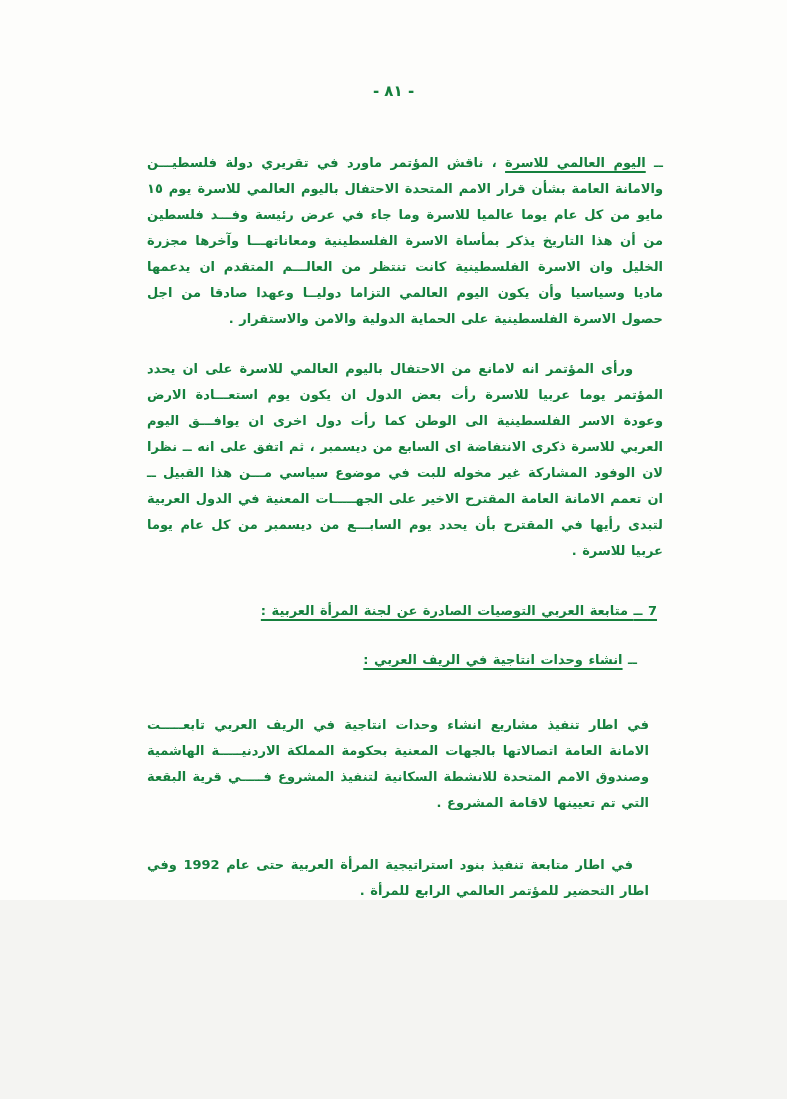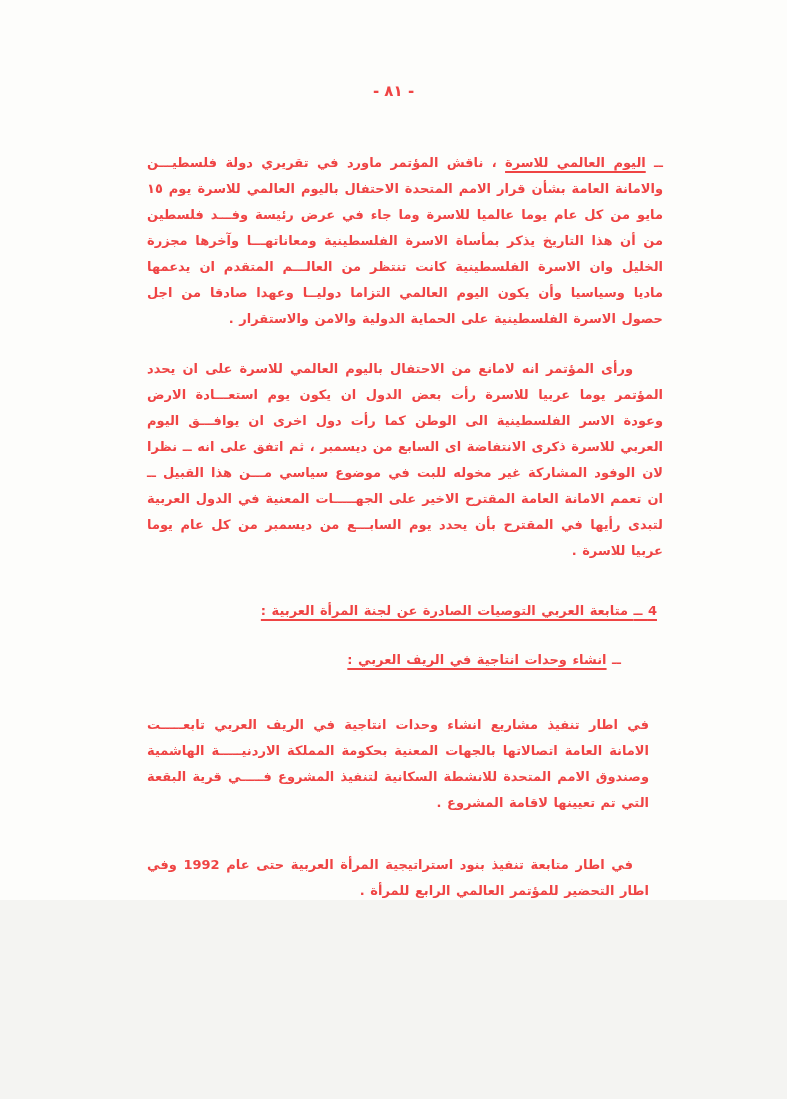--- a/index.html
+++ b/index.html
@@ -7,21 +7,21 @@
     width: 787px;
     height: 1099px;
     background: #f4f4f2;
     font-family: "DejaVu Sans", sans-serif;
   }
   .page {
     position: relative;
     width: 787px;
     height: 900px;
     background: #fdfdfb;
-    color: #ef4444;
+    color: #15803d;
     direction: rtl;
     overflow: hidden;
   }
   .page-number {
     position: absolute;
     top: 82px;
     left: 0;
     right: 0;
     text-align: center;
     font-size: 15px;
@@ -47,21 +47,21 @@
   }
   .indent-first { text-indent: 30px; }
   .dash { white-space: nowrap; }
   .section-heading {
     margin-top: 34px;
     margin-bottom: 20px;
     margin-right: 6px;
     text-align: right;
   }
   .bullet-heading {
-    margin-right: 42px;
+    margin-right: 26px;
     padding-right: 28px;
     text-indent: -28px;
     margin-bottom: 14px;
     text-align: right;
     line-height: 32px;
   }
   .bullet-body {
     margin-right: 14px;
     margin-bottom: 30px;
     margin-top: 36px;
@@ -82,21 +82,21 @@
       <span class="underlined">اليوم العالمي للاسرة</span>
       <span>،  ناقش المؤتمر ماورد في تقريري دولة فلسطيـــن والامانة العامة بشأن قرار الامم المتحدة الاحتفال باليوم العالمي للاسرة يوم ١٥ مايو من كل عام يوما عالميا للاسرة وما جاء في عرض رئيسة وفـــد فلسطين من أن هذا التاريخ يذكر بمأساة الاسرة الفلسطينية ومعاناتهـــا وآخرها مجزرة الخليل وان الاسرة الفلسطينية كانت تنتظر من العالـــم المتقدم ان يدعمها ماديا وسياسيا وأن يكون اليوم العالمي التزاما دوليــا وعهدا صادقا من اجل حصول الاسرة الفلسطينية على الحماية الدولية والامن والاستقرار .</span>
     </div>
 
     <div class="para indent-first">
       <span>ورأى المؤتمر انه لامانع من الاحتفال باليوم العالمي للاسرة على ان يحدد المؤتمر يوما عربيا للاسرة رأت بعض الدول ان يكون يوم استعـــادة الارض وعودة الاسر الفلسطينية الى الوطن كما رأت دول اخرى ان يوافـــق اليوم العربي للاسرة ذكرى الانتفاضة اى السابع من ديسمبر ، ثم اتفق على انه ــ نظرا لان الوفود المشاركة غير مخوله للبت في موضوع سياسي مـــن هذا القبيل ــ ان تعمم الامانة العامة المقترح الاخير على الجهـــــات المعنية في الدول العربية لتبدى رأيها في المقترح بأن يحدد يوم السابـــع من ديسمبر من كل عام يوما عربيا للاسرة .</span>
     </div>
 
     <div class="section-heading">
       <span class="underlined">
-        <span>4 ــ</span>
+        <span>7 ــ</span>
         <span>متابعة العربي التوصيات الصادرة عن لجنة المرأة العربية :</span>
       </span>
     </div>
 
     <div class="bullet-heading">
       <span class="dash">ــ</span>
       <span class="underlined">انشاء وحدات انتاجية في الريف العربي :</span>
     </div>
 
     <div class="para bullet-body">

